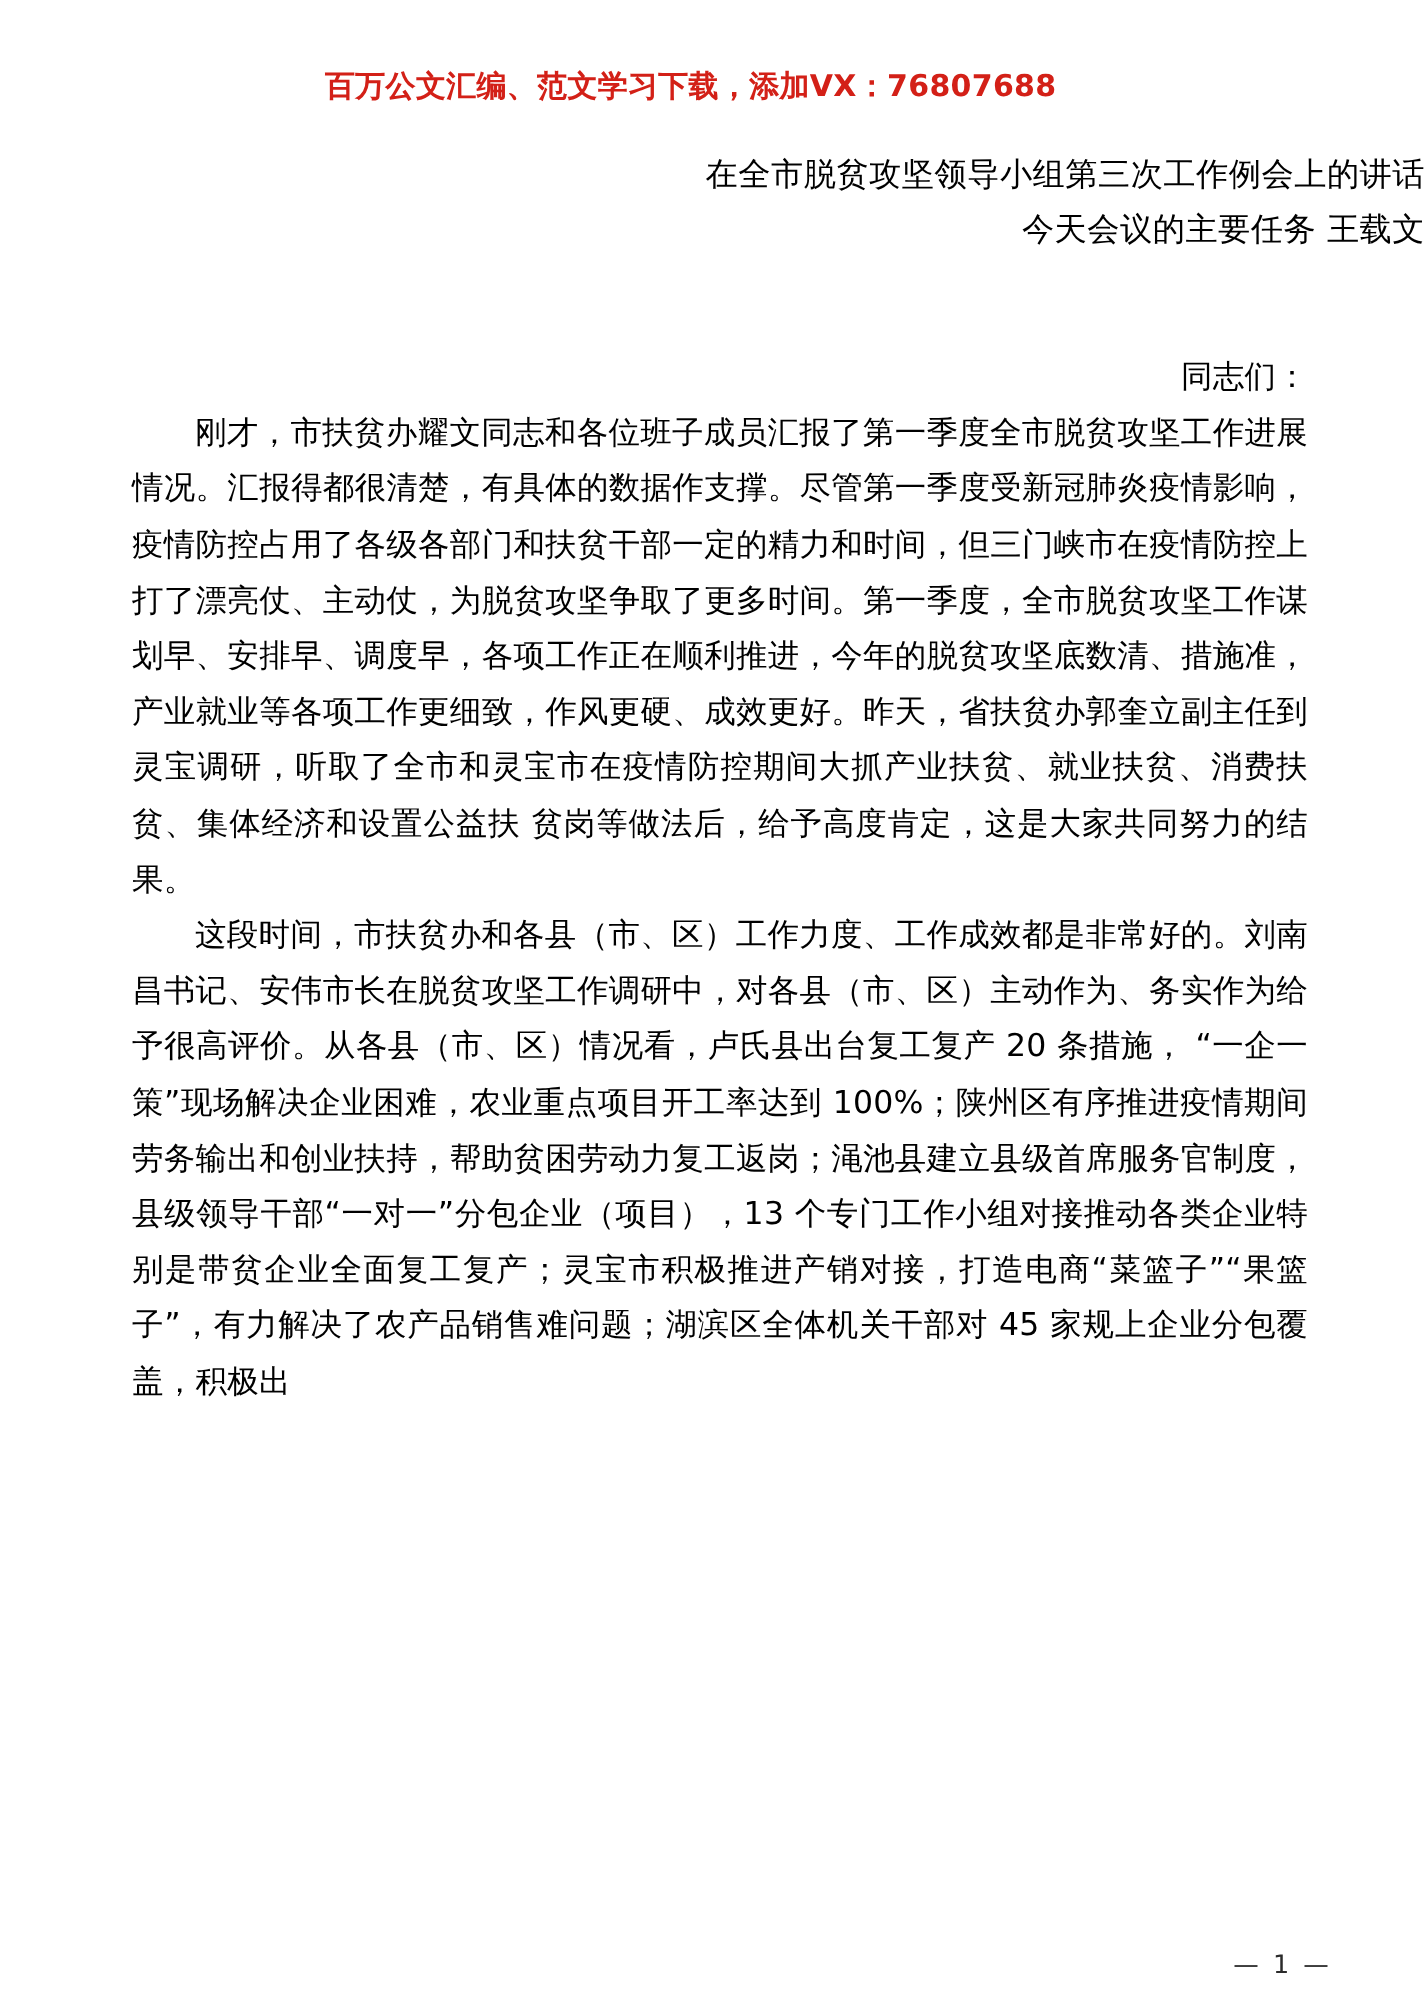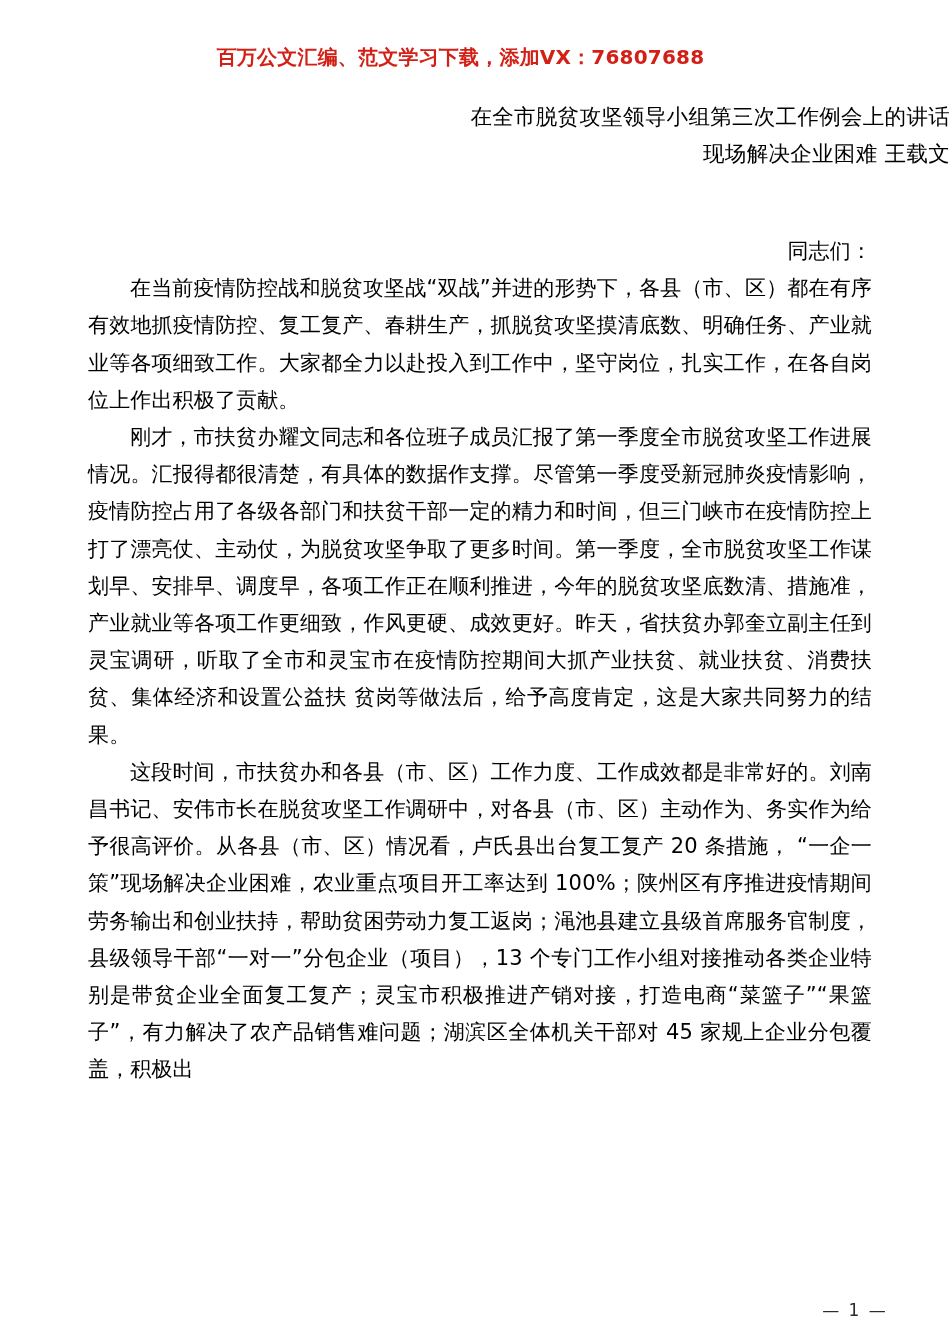--- a/index.html
+++ b/index.html
@@ -97,26 +97,25 @@
 </style>
 </head>
 <body>
 
 <div class="page">
 
   <div class="promo-banner" style="color: rgb(211, 32, 23);">百万公文汇编、范文学习下载，添加VX：76807688</div>
 
   <div class="title-block">
     <div class="title-line">在全市脱贫攻坚领导小组第三次工作例会上的讲话</div>
-    <div class="title-line">现场解决企业困难  王载文</div>
+    <div class="title-line">今天会议的主要任务  王载文</div>
   </div>
 
   <div class="body-area">
     <p class="para salutation">同志们：</p>
-    <p class="para indent">在当前疫情防控战和脱贫攻坚战“双战”并进的形势下，各县（市、区）都在有序有效地抓疫情防控、复工复产、春耕生产，抓脱贫攻坚摸清底数、明确任务、产业就业等各项细致工作。大家都全力以赴投入到工作中，坚守岗位，扎实工作，在各自岗位上作出积极了贡献。</p>
     <p class="para indent">刚才，市扶贫办耀文同志和各位班子成员汇报了第一季度全市脱贫攻坚工作进展情况。汇报得都很清楚，有具体的数据作支撑。尽管第一季度受新冠肺炎疫情影响，疫情防控占用了各级各部门和扶贫干部一定的精力和时间，但三门峡市在疫情防控上打了漂亮仗、主动仗，为脱贫攻坚争取了更多时间。第一季度，全市脱贫攻坚工作谋划早、安排早、调度早，各项工作正在顺利推进，今年的脱贫攻坚底数清、措施准，产业就业等各项工作更细致，作风更硬、成效更好。昨天，省扶贫办郭奎立副主任到灵宝调研，听取了全市和灵宝市在疫情防控期间大抓产业扶贫、就业扶贫、消费扶贫、集体经济和设置公益扶 贫岗等做法后，给予高度肯定，这是大家共同努力的结果。</p>
     <p class="para indent">这段时间，市扶贫办和各县（市、区）工作力度、工作成效都是非常好的。刘南昌书记、安伟市长在脱贫攻坚工作调研中，对各县（市、区）主动作为、务实作为给予很高评价。从各县（市、区）情况看，卢氏县出台复工复产 20 条措施， “一企一策”现场解决企业困难，农业重点项目开工率达到 100%；陕州区有序推进疫情期间劳务输出和创业扶持，帮助贫困劳动力复工返岗；渑池县建立县级首席服务官制度，县级领导干部“一对一”分包企业（项目），13 个专门工作小组对接推动各类企业特别是带贫企业全面复工复产；灵宝市积极推进产销对接，打造电商“菜篮子”“果篮子”，有力解决了农产品销售难问题；湖滨区全体机关干部对 45 家规上企业分包覆盖，积极出</p>
   </div>
 
   <div class="footer">
     <span class="pager">— 1 —</span>
   </div>
 
 </div>
 

